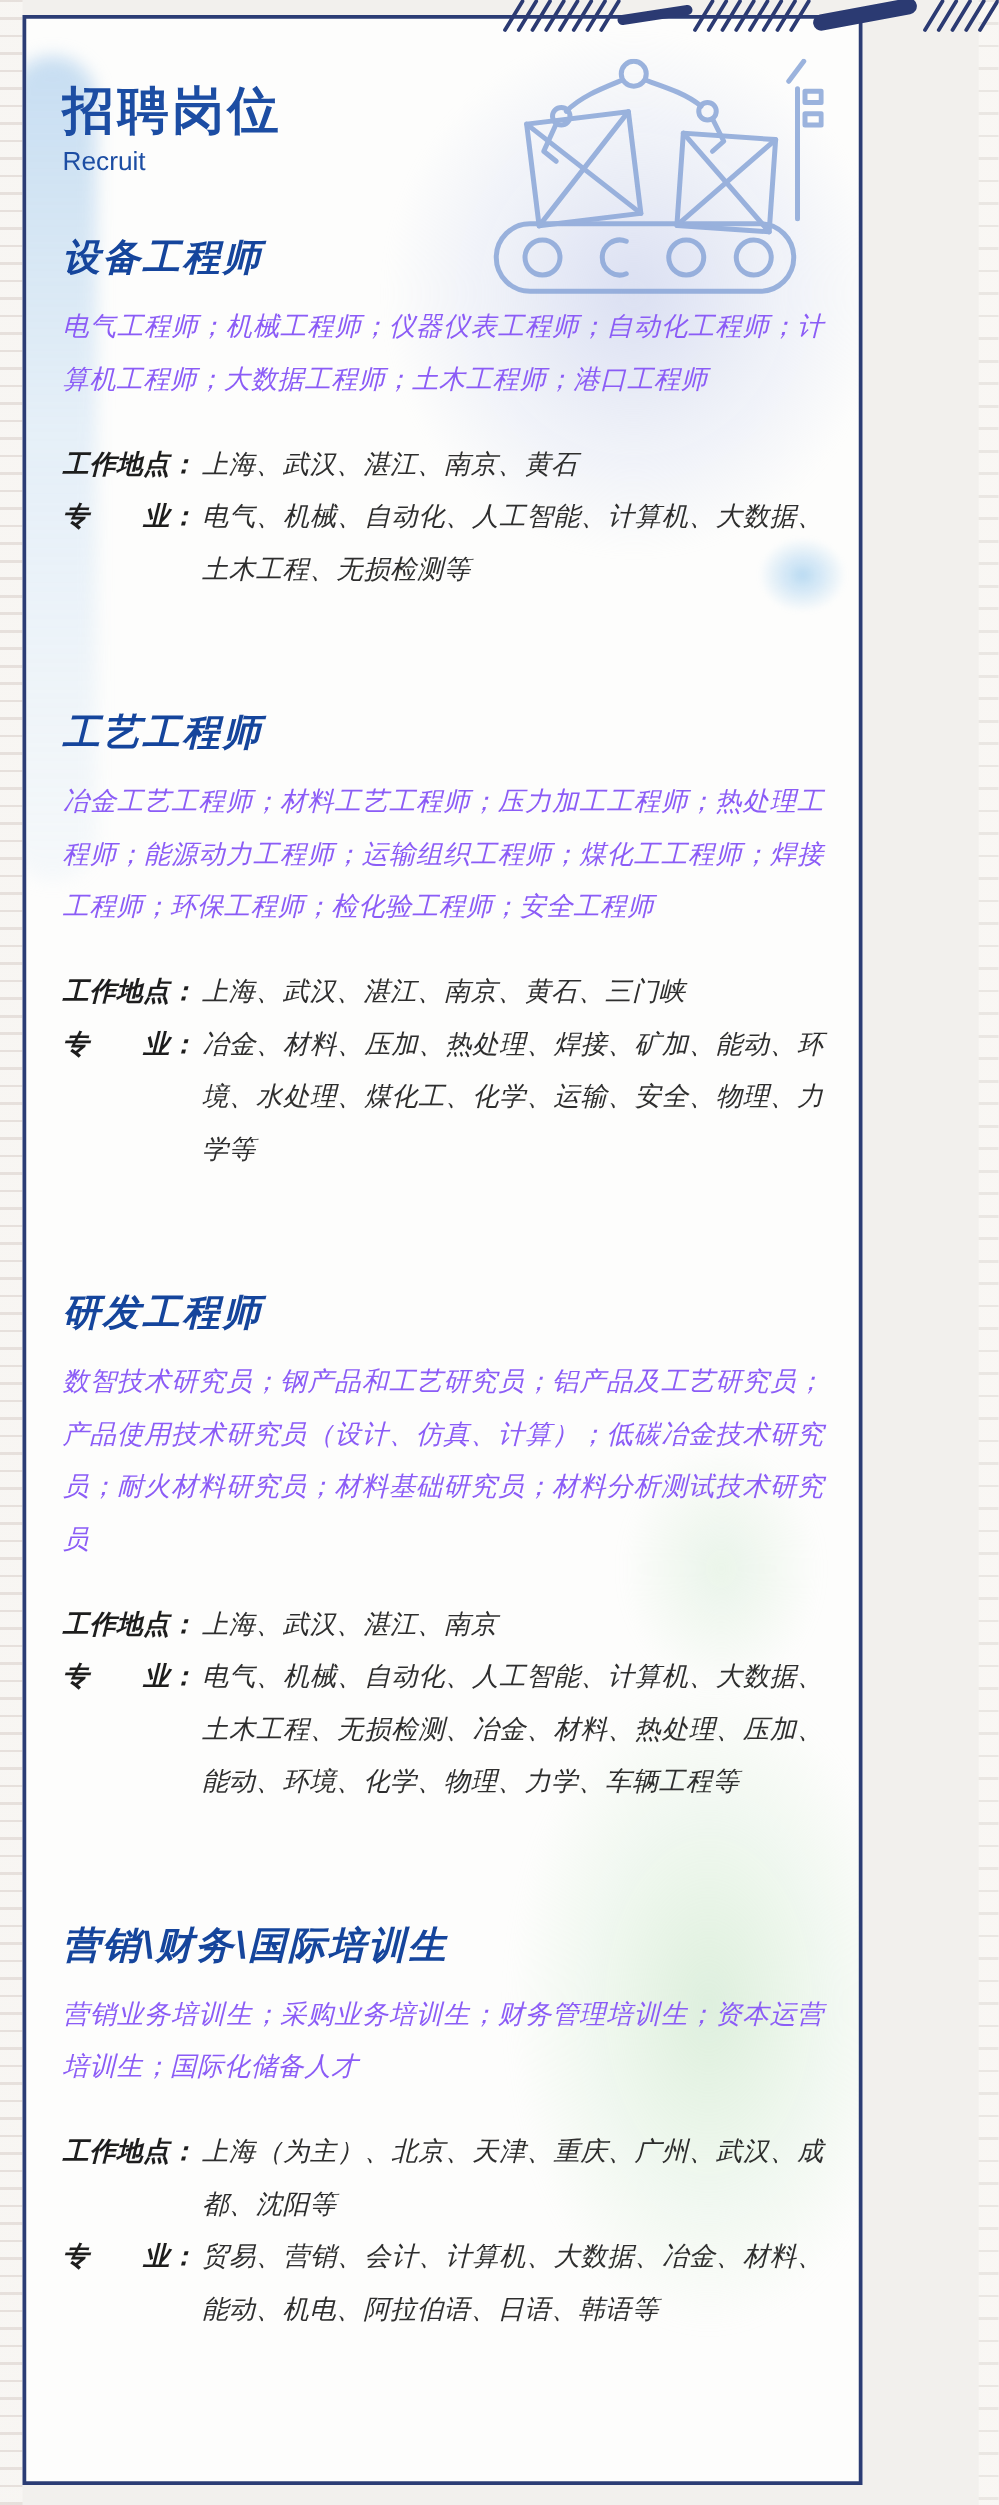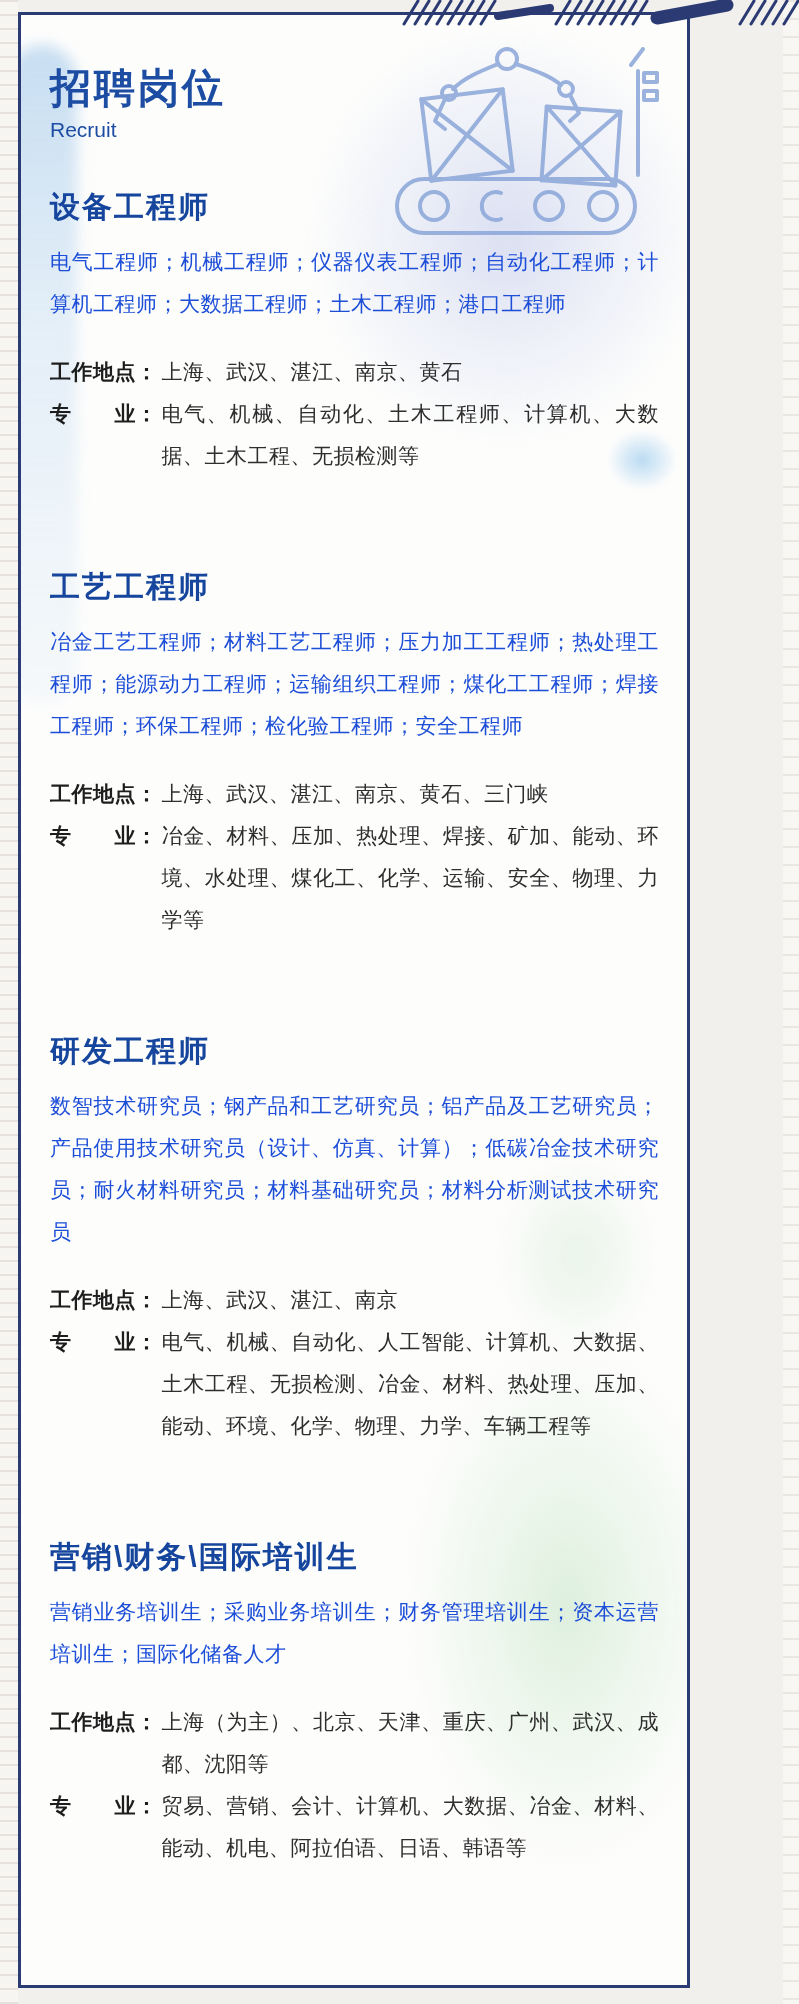--- a/index.html
+++ b/index.html
@@ -62,28 +62,28 @@
   
   .content { position:relative; padding:0 28px 0 29px; z-index:2; }
   .page-title {
     margin:48px 0 0 0; font-size:41px; line-height:50px; font-weight:800;
     color:#1c4da3; letter-spacing:3px;
   }
   .page-subtitle {
     margin:2px 0 12px 0; font-size:21px; line-height:30px; font-weight:500;
     color:#1c4da3;
   }
-  .job-section { margin-top:90px; }
+  .job-section { margin-top:90px;font-style:italic; }
   .job-section.first { margin-top:42px; }
   .sec-heading {
     margin:0; font-size:30px; line-height:40px; font-weight:800;
     color:#15459c; letter-spacing:2px;
   }
   .jobs {
-    margin:14px 0 0 0; font-size:21px; line-height:42px; color:#1d4ed8;
+    margin:14px 0 0 0; font-size:21px; line-height:42px; color:#8b5cf6;
     text-align:justify; letter-spacing:0.5px;
   }
   .details { margin-top:26px; }
   .detail-row { display:flex; align-items:flex-start;justify-content:flex-end; }
   .detail-label {
     flex:none; white-space:nowrap; font-size:21px; line-height:42px;
     font-weight:800; color:#1d1d1d; letter-spacing:0.5px;
   }
   .detail-value {
     flex:1; font-size:21px; line-height:42px; color:#2e2e2e;
@@ -146,21 +146,21 @@
     <section class="job-section first">
       <h2 class="sec-heading">设备工程师</h2>
       <p class="jobs">电气工程师；机械工程师；仪器仪表工程师；自动化工程师；计算机工程师；大数据工程师；土木工程师；港口工程师</p>
       <div class="details">
         <div class="detail-row">
           <span class="detail-label">工作地点：</span>
           <span class="detail-value">上海、武汉、湛江、南京、黄石</span>
         </div>
         <div class="detail-row">
           <span class="detail-label">专　　业：</span>
-          <span class="detail-value">电气、机械、自动化、土木工程师、计算机、大数据、土木工程、无损检测等</span>
+          <span class="detail-value">电气、机械、自动化、人工智能、计算机、大数据、土木工程、无损检测等</span>
         </div>
       </div>
     </section>
 
     <section class="job-section">
       <h2 class="sec-heading">工艺工程师</h2>
       <p class="jobs">冶金工艺工程师；材料工艺工程师；压力加工工程师；热处理工程师；能源动力工程师；运输组织工程师；煤化工工程师；焊接工程师；环保工程师；检化验工程师；安全工程师</p>
       <div class="details">
         <div class="detail-row">
           <span class="detail-label">工作地点：</span>

